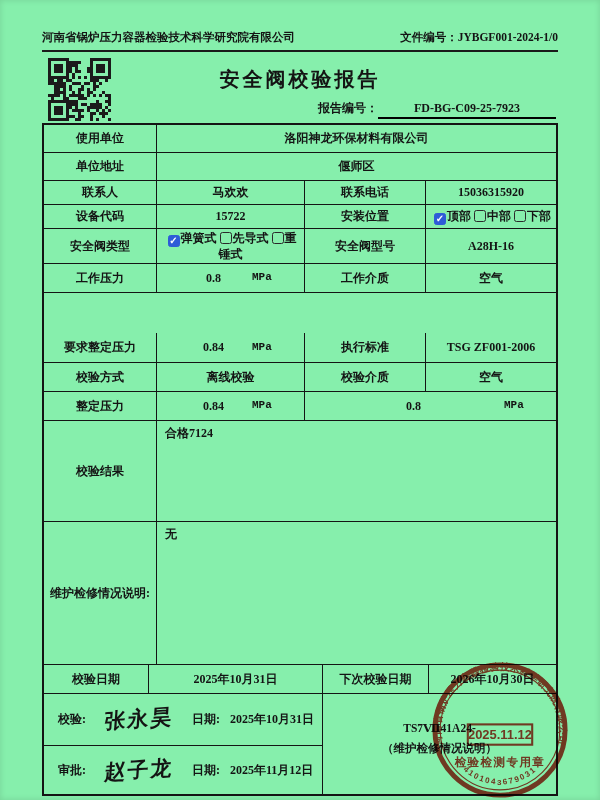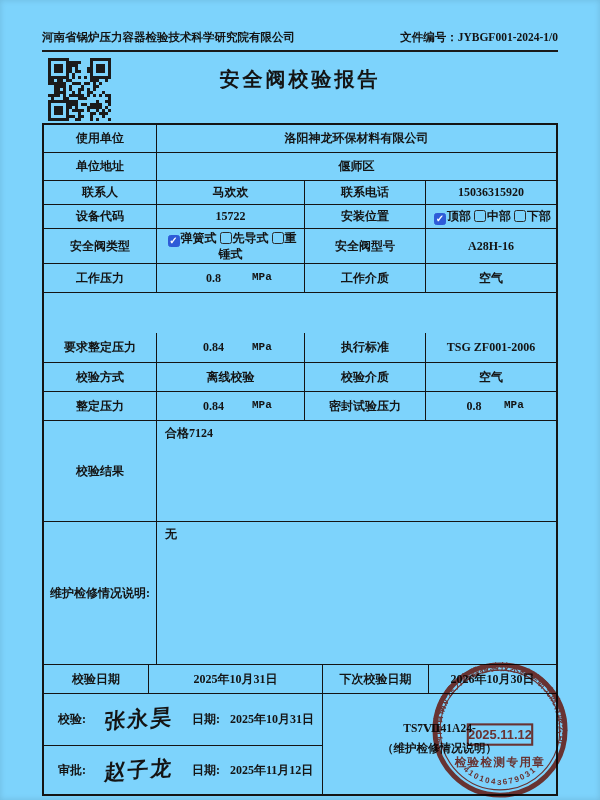--- a/index.html
+++ b/index.html
@@ -2,21 +2,21 @@
 <html><head>
 <meta charset="utf-8">
 <style>
   * { margin:0; padding:0; box-sizing:border-box; }
   html,body { width:600px; height:800px; }
   body {
     font-family:"Liberation Serif","DejaVu Serif",serif;
     background:#fbfbfa; color:#141414;
     position:relative; overflow:hidden;
   }
-  .page { position:absolute; inset:0; background:#7dd3fc; box-shadow:inset 0 0 6px rgba(0,0,0,.12); }
+  .page { position:absolute; inset:0; background:#86efac; box-shadow:inset 0 0 6px rgba(0,0,0,.12); }
 
   
   .hdr-row {
     display:flex; justify-content:space-between; align-items:flex-end;
     margin:30px 42px 0 42px; padding-bottom:5px;
     border-bottom:2.5px solid #1a1a1a;
     font-weight:bold; font-size:11.5px;
   }
   .title { text-align:center; margin-top:14px; font-size:20px; font-weight:bold; letter-spacing:3px; }
   .report-no-row {
@@ -320,20 +320,23 @@
       <rect x="18" y="60" width="3" height="3" fill="#1b1b1b"></rect>
       <rect x="27" y="60" width="3" height="3" fill="#1b1b1b"></rect>
       <rect x="30" y="60" width="3" height="3" fill="#1b1b1b"></rect>
       <rect x="42" y="60" width="3" height="3" fill="#1b1b1b"></rect>
       <rect x="48" y="60" width="3" height="3" fill="#1b1b1b"></rect>
       <rect x="60" y="60" width="3" height="3" fill="#1b1b1b"></rect>
     </svg>
 
   <div class="title">安全阀校验报告</div>
 
+  <div class="report-no-row">
+    <span>报告编号：</span><span class="uline">FD-BG-C09-25-7923</span>
+  </div>
 
   <div class="tbl">
 
     <div class="trow">
       <div class="cell w-a h27">使用单位</div>
       <div class="cell w-wide h27">洛阳神龙环保材料有限公司</div>
     </div>
 
     <div class="trow">
       <div class="cell w-a h27">单位地址</div>
@@ -395,21 +398,20 @@
       <div class="cell w-c h28">校验介质</div>
       <div class="cell w-d h28">空气</div>
     </div>
 
     <div class="trow">
       <div class="cell w-a h28">整定压力</div>
       <div class="cell w-b h28 punit">
         <span class="pv">0.84</span>
           <span class="pu">MPa</span>
       </div>
-      <div class="cell w-c h28">密封试验压力</div>
       <div class="cell w-d h28 punit">
         <span class="pv">0.8</span>
           <span class="pu">MPa</span>
       </div>
     </div>
 
     <div class="trow">
       <div class="cell w-a h100">校验结果</div>
       <div class="cell w-wide h100 topleft">合格7124</div>
     </div>

